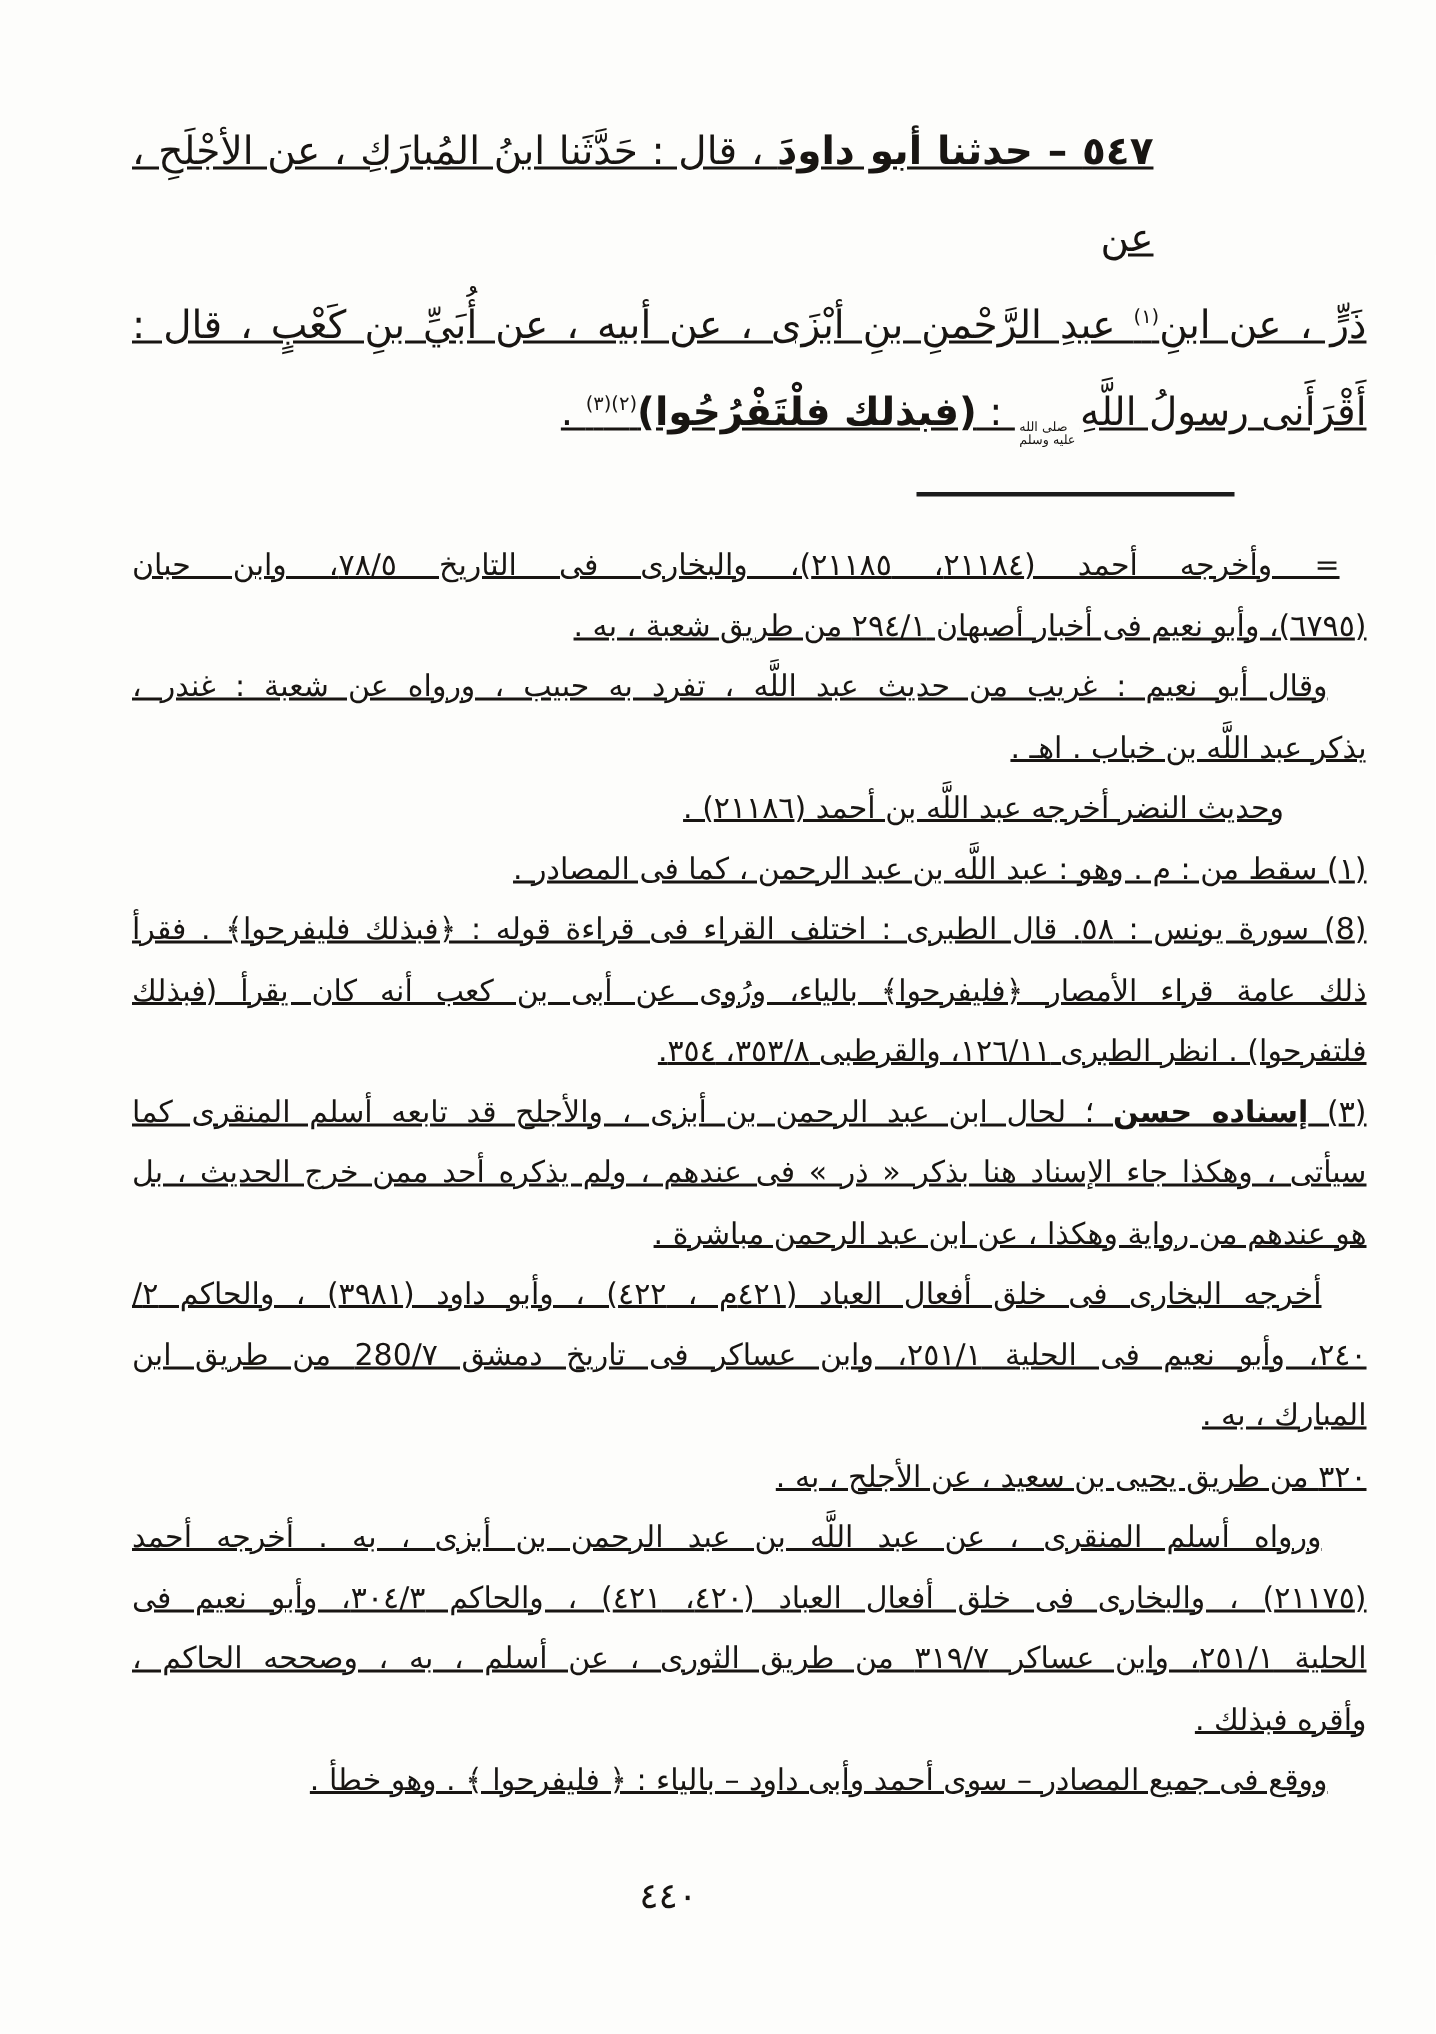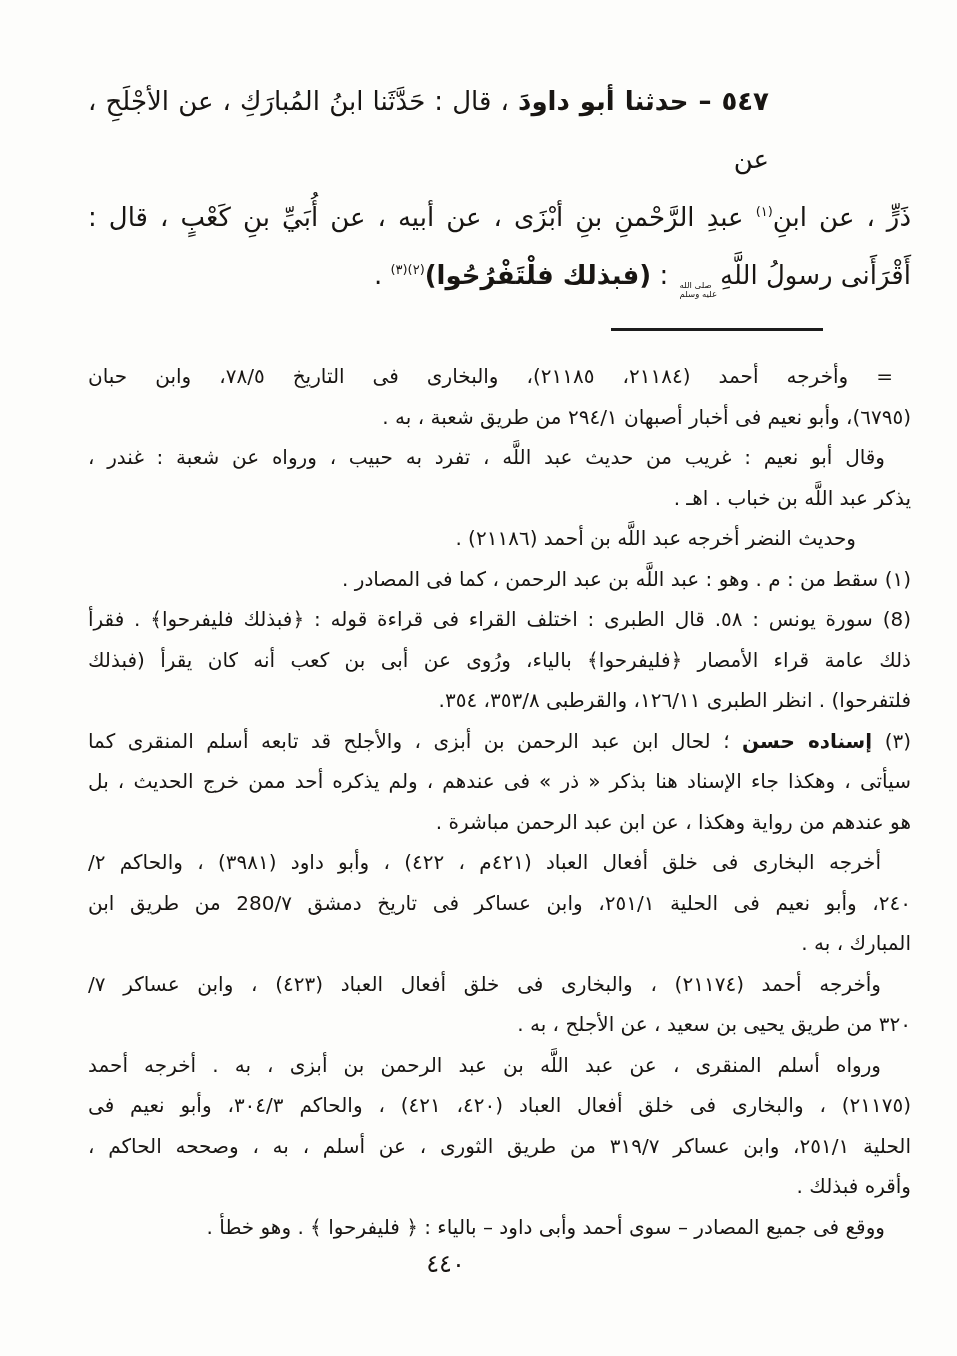--- a/index.html
+++ b/index.html
@@ -1,19 +1,20 @@
 <!DOCTYPE html>
 <html lang="ar"><head>
 <meta charset="utf-8">
 <style>
   html,body{margin:0;padding:0;background:#ffffff;}
   .page{
     width:957px;height:1356px;position:relative;overflow:hidden;
     background:#fdfdfb;color:#181512;
     font-family:"DejaVu Sans",sans-serif;
+    text-decoration:underline;
   }
   .content{direction:rtl;padding:72px 46px 0 88px;}
 
   
   .main-block{font-size:26px;line-height:58px;}
   .ml{text-align:right;white-space:normal;}
   .ml.j{text-align:justify;text-align-last:justify;}
   .ml.indent1{padding-right:142px;}
   .hadith-bold{font-weight:bold;}
   sup.fnm{font-size:13px;line-height:0;vertical-align:super;font-weight:normal;}
@@ -91,21 +92,20 @@
         <div class="fl">هو عندهم من رواية وهكذا ، عن ابن عبد الرحمن مباشرة .</div>
       </div>
 
       <div>
         <div class="fl j pr30">أخرجه البخارى فى خلق أفعال العباد (٤٢١م ، ٤٢٢) ، وأبو داود (٣٩٨١) ، والحاكم ٢/</div>
         <div class="fl j">٢٤٠، وأبو نعيم فى الحلية ٢٥١/١، وابن عساكر فى تاريخ دمشق 280/٧ من طريق ابن</div>
         <div class="fl">المبارك ، به .</div>
       </div>
 
       <div>
-        <div class="fl j pr30">وأخرجه أحمد (٢١١٧٤) ، والبخارى فى خلق أفعال العباد (٤٢٣) ، وابن عساكر ٧/</div>
         <div class="fl">٣٢٠ من طريق يحيى بن سعيد ، عن الأجلح ، به .</div>
       </div>
 
       <div>
         <div class="fl j pr30">ورواه أسلم المنقرى ، عن عبد اللَّه بن عبد الرحمن بن أبزى ، به . أخرجه أحمد</div>
         <div class="fl j">(٢١١٧٥) ، والبخارى فى خلق أفعال العباد (٤٢٠، ٤٢١) ، والحاكم ٣٠٤/٣، وأبو نعيم فى</div>
         <div class="fl j">الحلية ٢٥١/١، وابن عساكر ٣١٩/٧ من طريق الثورى ، عن أسلم ، به ، وصححه الحاكم ،</div>
         <div class="fl">وأقره فبذلك .</div>
       </div>
 

